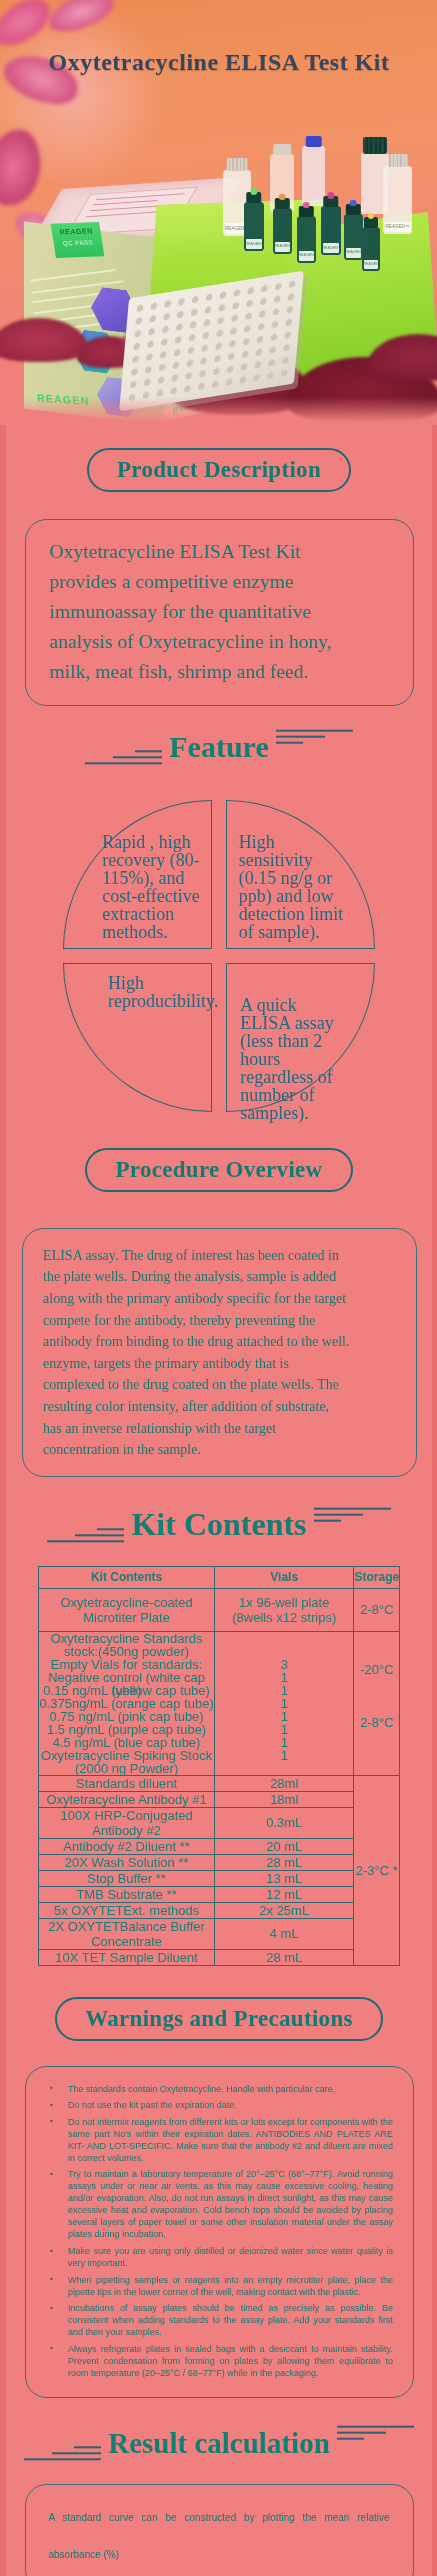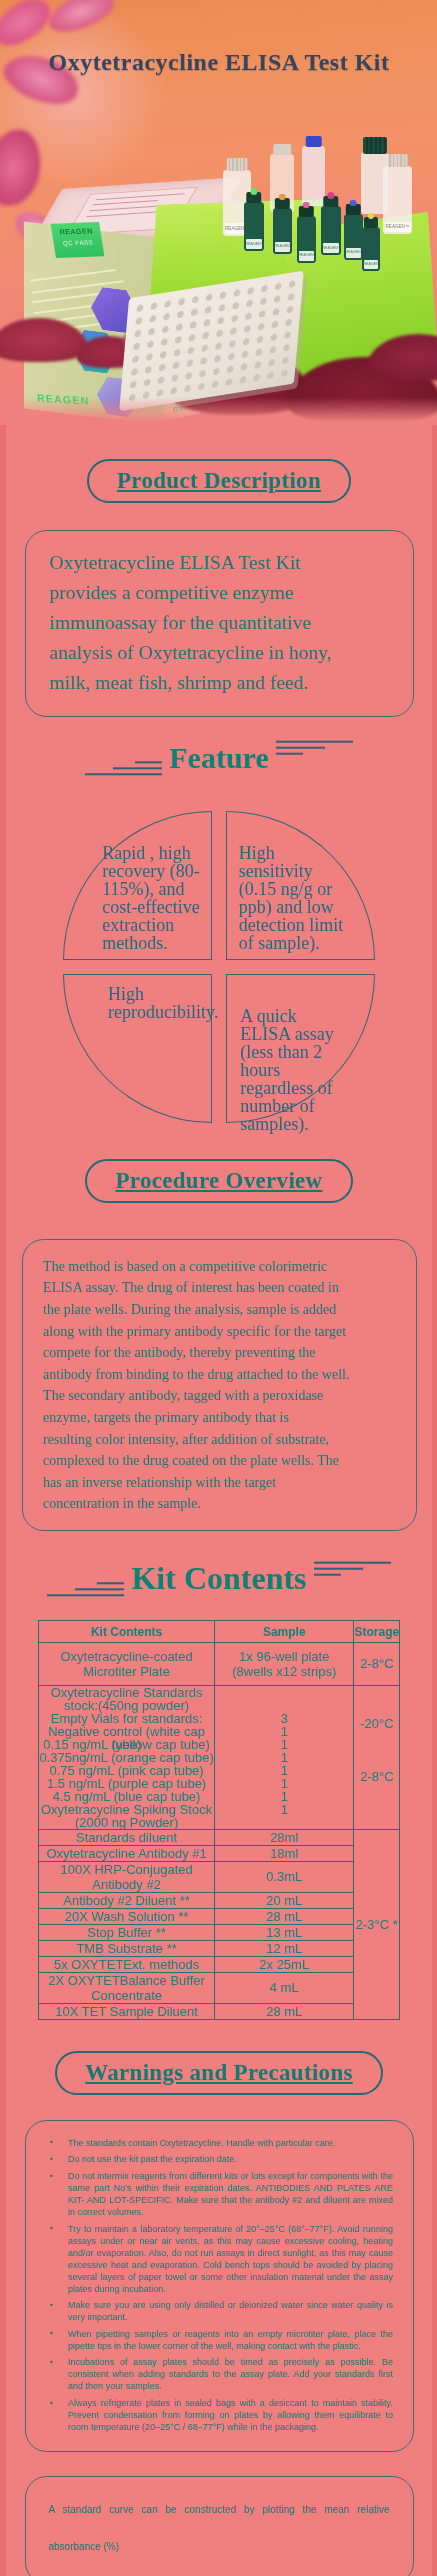--- a/index.html
+++ b/index.html
@@ -58,23 +58,23 @@
     transform:rotate(-9deg) skewX(-14deg);box-shadow:4.1px 5.2px 0 rgba(190,170,160,.45);}
   .plate .wells{position:absolute;inset:6.7px;
     background-image:radial-gradient(circle at 5.2px 4.6px,rgba(205,195,183,.95) 3.1px,transparent 3.6px);
     background-size:14px 12.4px;}
   .mound{position:absolute;border-radius:50% 50% 45% 45%/70% 70% 30% 30%;filter:blur(1.5px);}
   .hero-fade{position:absolute;left:0;right:0;bottom:0;height:28px;
     background:linear-gradient(180deg,rgba(240,128,128,0),#f08080 90%);}
 
   
   .panel{margin:0 6.2px;background:var(--panel-bg);padding-top:17.5px;}
-  .pill{display:block;width:fit-content;margin:16px auto;padding:7.2px 28px;
+  .pill{display:block;width:fit-content;margin:5px auto;padding:7.2px 28px;
     border:2.1px solid var(--pill);border-radius:28px;color:var(--teal);
-    font-size:23px;font-weight:bold;letter-spacing:0.3px;text-decoration:underline;}
+    font-size:23px;font-weight:bold;letter-spacing:0.3px;}
   .rbox{border:1.5px solid #3d6c7a;border-radius:21.6px;background:transparent;}
   .desc-box{width:389px;margin:27px auto 0;padding:17.5px 24px;}
   .desc-box .ln{font-size:19.6px;line-height:30px;color:var(--teal-text);}
   .headline{display:flex;justify-content:center;align-items:center;gap:7.2px;margin-top:24px;}
   .headline h2{color:#0f8074;font-weight:bold;}
   .sl{display:flex;flex-direction:column;gap:4.1px;}
   .sl i{display:block;border-top:2.1px solid #2d6173;}
   .sl.left{align-items:flex-end;transform:translateY(10.3px);}
   .sl.right{align-items:flex-start;transform:translateY(-10.3px);}
 
@@ -265,30 +265,28 @@
         <p>High reproducibility.</p>
       </div>
     <div class="quad br">
         <p>A quick ELISA assay (less than 2 hours regardless of number of samples).</p>
       </div>
   </div>
 
   <div class="pill" style="margin-top:36px;">Procedure Overview</div>
 
   <div class="rbox proc-box">
-    <div class="ln">The method is based on a competitive colorimetric</div>
     <div class="ln">ELISA assay. The drug of interest has been coated in</div>
     <div class="ln">the plate wells. During the analysis, sample is added</div>
     <div class="ln">along with the primary antibody specific for the target</div>
     <div class="ln">compete for the antibody, thereby preventing the</div>
     <div class="ln">antibody from binding to the drug attached to the well.</div>
-    <div class="ln">The secondary antibody, tagged with a peroxidase</div>
     <div class="ln">enzyme, targets the primary antibody that is</div>
+    <div class="ln">complexed to the drug coated on the plate wells. The</div>
     <div class="ln">resulting color intensity, after addition of substrate,</div>
-    <div class="ln">complexed to the drug coated on the plate wells. The</div>
     <div class="ln">has an inverse relationship with the target</div>
     <div class="ln">concentration in the sample.</div>
   </div>
 
   <div class="headline" style="margin-top:29px;">
     <span class="sl left">
         <i style="width:27px;"></i>
         <i style="width:49px;"></i>
         <i style="width:77px;"></i>
       </span>
@@ -297,21 +295,21 @@
         <i style="width:77px;"></i>
         <i style="width:49px;"></i>
         <i style="width:27px;"></i>
       </span>
   </div>
 
   <table class="kit">
     <tbody>
         <tr>
       <th>Kit Contents</th>
-      <th>Sample</th>
+      <th>Vials</th>
       <th>Storage</th>
     </tr>
     <tr class="r1">
       <td class="c-name">Oxytetracycline-coated Microtiter Plate</td>
       <td class="c-amt">1x 96-well plate (8wells x12 strips)</td>
       <td class="c-sto">2-8°C</td>
     </tr>
     <tr>
       <td class="c-name stack">
         <div>Oxytetracycline Standards</div>
@@ -396,20 +394,33 @@
       <li>Do not use the kit past the expiration date.</li>
       <li>Do not intermix reagents from different kits or lots except for components with the same part No's within their expiration dates. ANTIBODIES AND PLATES ARE KIT- AND LOT-SPECIFIC. Make sure that the antibody #2 and diluent are mixed in correct volumes.</li>
       <li>Try to maintain a laboratory temperature of 20°–25°C (68°–77°F). Avoid running assays under or near air vents, as this may cause excessive cooling, heating and/or evaporation. Also, do not run assays in direct sunlight, as this may cause excessive heat and evaporation. Cold bench tops should be avoided by placing several layers of paper towel or some other insulation material under the assay plates during incubation.</li>
       <li>Make sure you are using only distilled or deionized water since water quality is very important.</li>
       <li>When pipetting samples or reagents into an empty microtiter plate, place the pipette tips in the lower corner of the well, making contact with the plastic.</li>
       <li>Incubations of assay plates should be timed as precisely as possible. Be consistent when adding standards to the assay plate. Add your standards first and then your samples.</li>
       <li>Always refrigerate plates in sealed bags with a desiccant to maintain stability. Prevent condensation from forming on plates by allowing them equilibrate to room temperature (20–25°C / 68–77°F) while in the packaging.</li>
     </ul>
   </div>
 
+  <div class="headline" style="margin-top:29px;">
+    <span class="sl left">
+        <i style="width:27px;"></i>
+        <i style="width:49px;"></i>
+        <i style="width:77px;"></i>
+      </span>
+    <h2 style="font-size:29px;">Result calculation</h2>
+    <span class="sl right">
+        <i style="width:77px;"></i>
+        <i style="width:49px;"></i>
+        <i style="width:27px;"></i>
+      </span>
+  </div>
 
   <div class="rbox result-box">
     <div class="ln">A standard curve can be constructed by plotting the mean relative absorbance (%)</div>
 
   </div>
 
 </div>
 
 
 </body></html>

